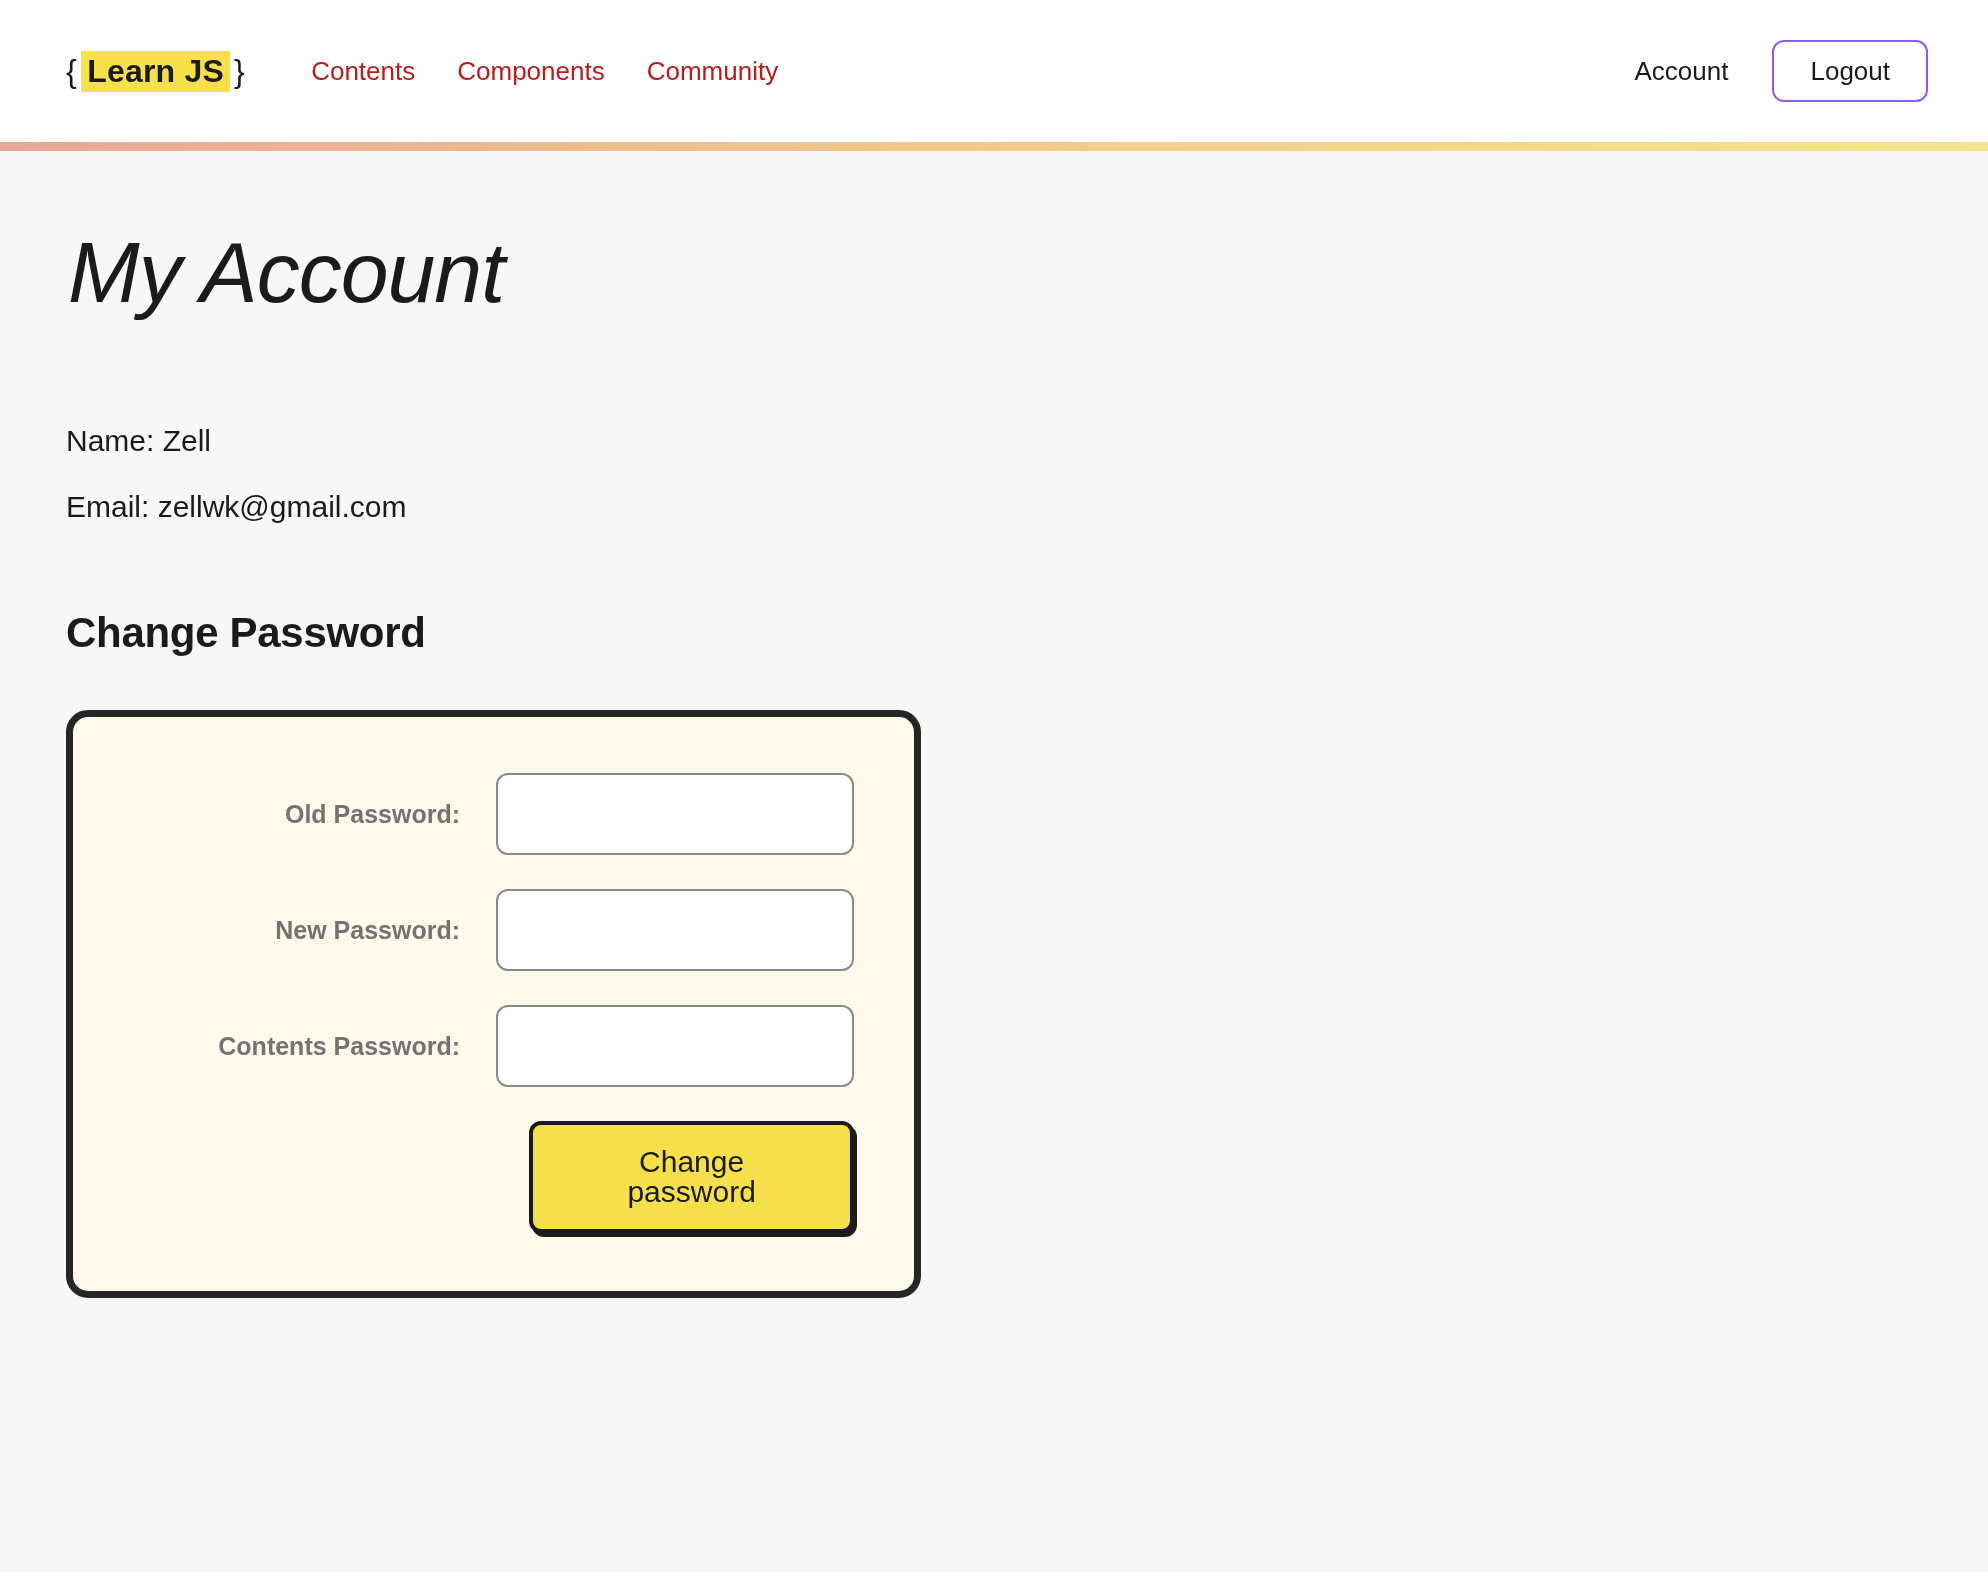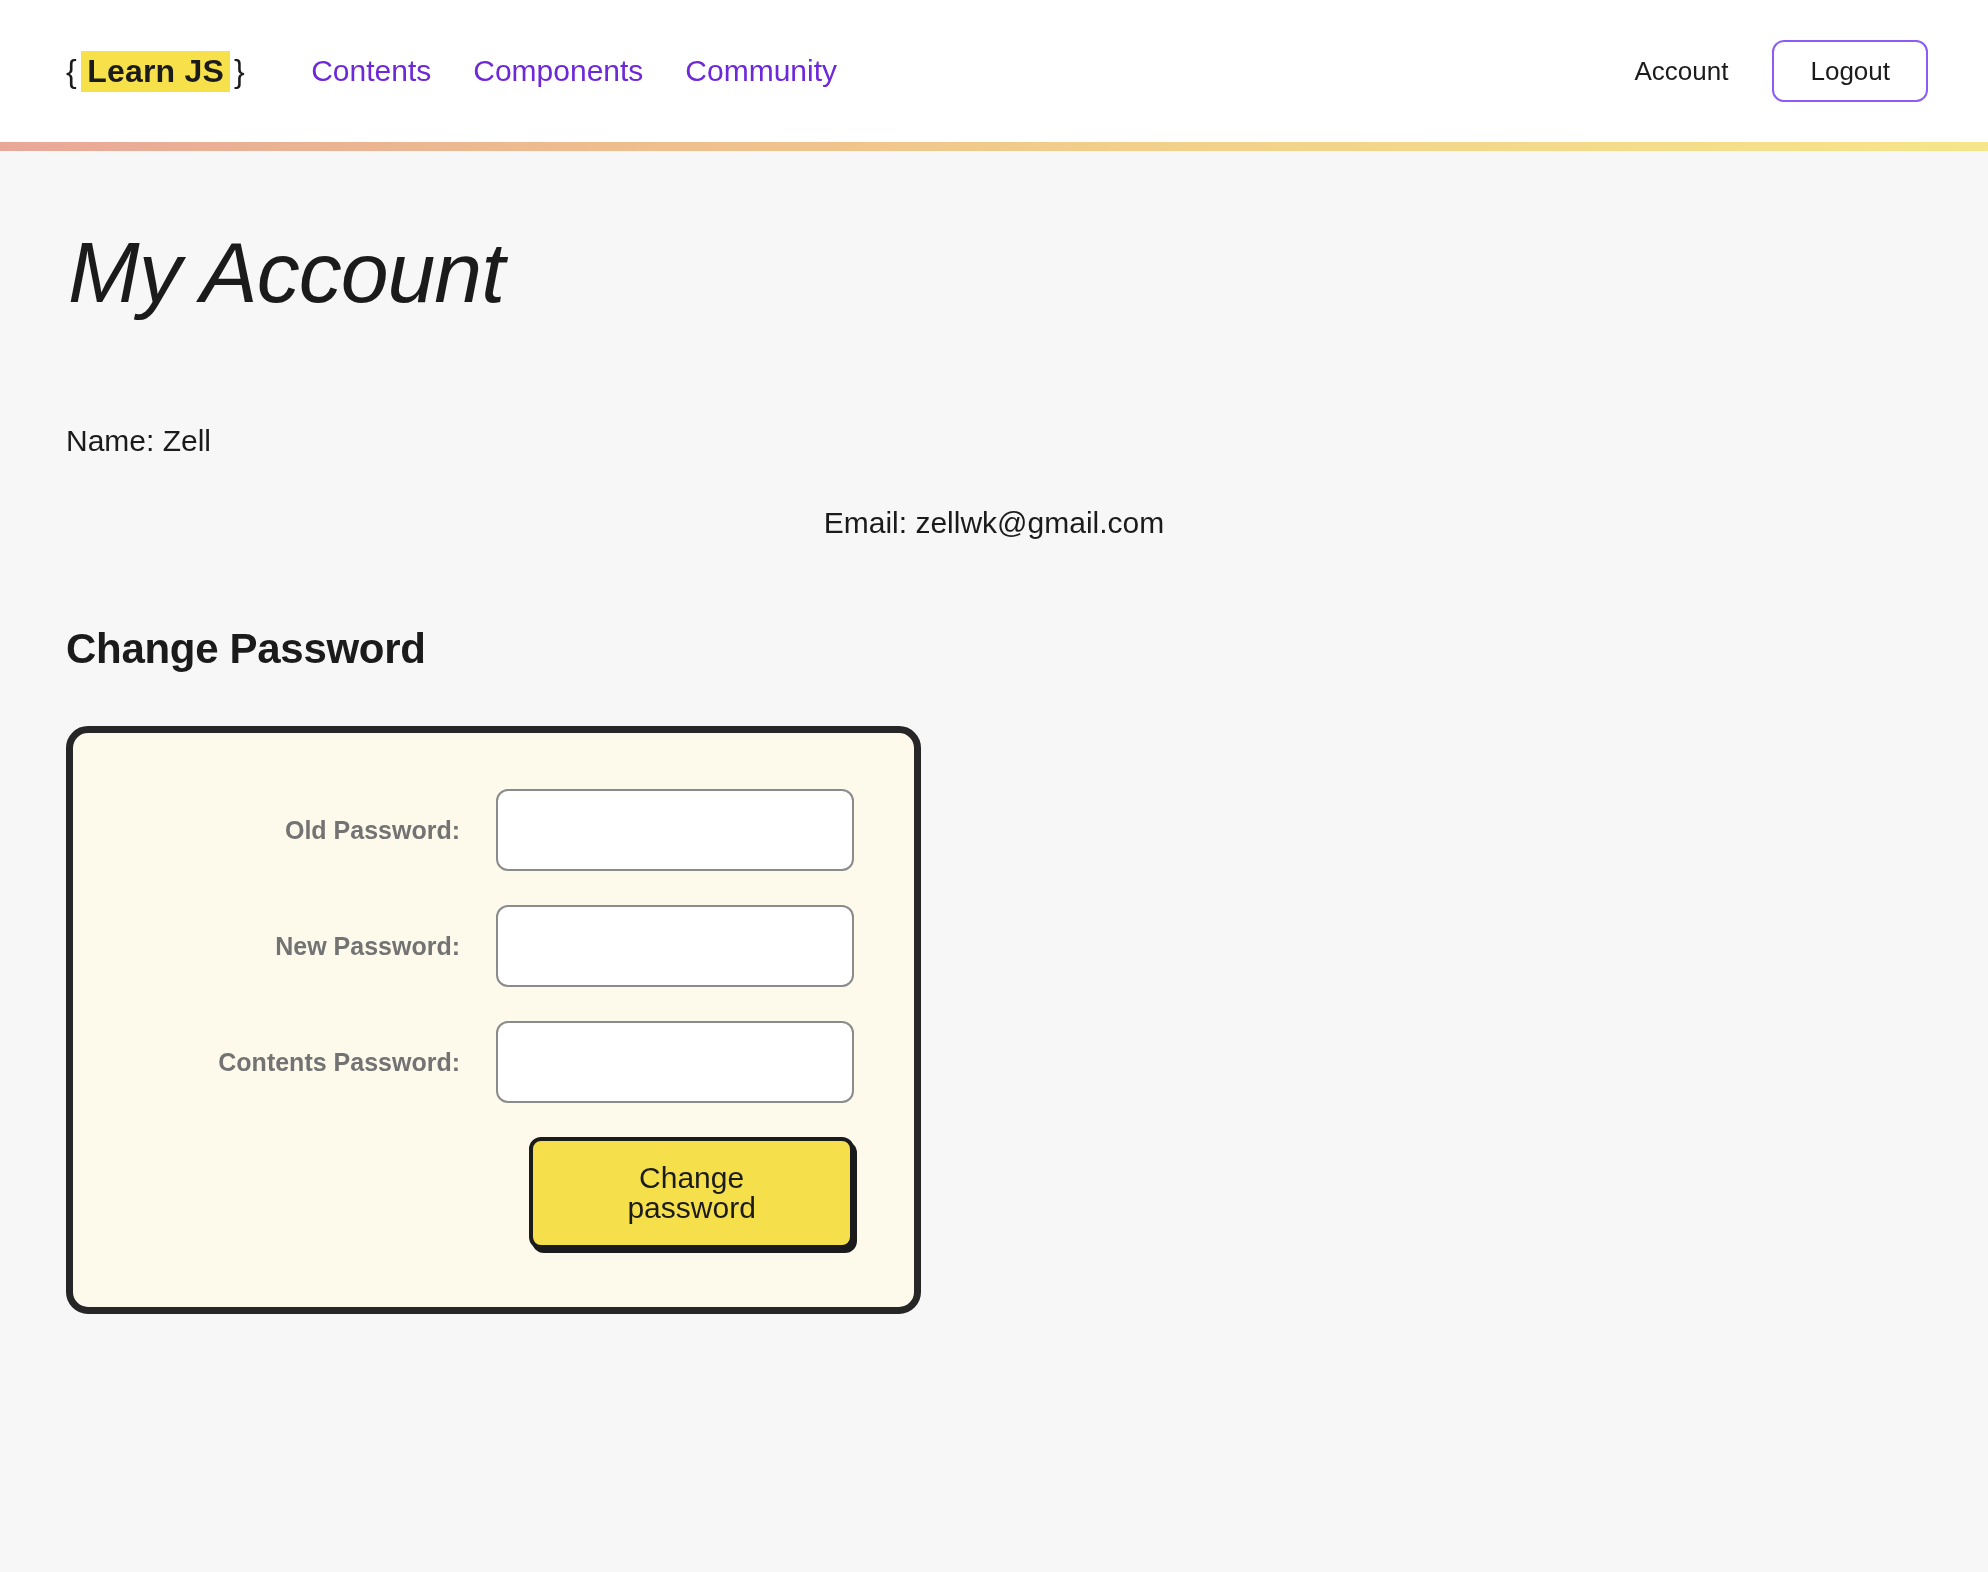--- a/index.html
+++ b/index.html
@@ -44,22 +44,22 @@
     font-size: 32px;
     letter-spacing: 0.2px;
   }
   .nav {
     display: flex;
     align-items: center;
     gap: 42px;
     margin-left: 30px;
   }
   .nav-link {
-    font-size: 30px;
-    color: #6d28d9;
+    font-size: 26px;
+    color: #b91c1c;
     text-decoration: none;
     cursor: pointer;
     white-space: nowrap;
   }
   .header-right {
     margin-left: auto;
     display: flex;
     align-items: center;
     gap: 44px;
   }
@@ -101,21 +101,21 @@
     line-height: 1;
     font-style: italic;
   }
   .info-line {
     font-size: 30px;
     margin: 0;
     line-height: 1;
     color: #1b1b1b;
   }
   .info-name { margin-top: 111px; }
-  .info-email { margin-top: 52px; text-align: center; }
+  .info-email { margin-top: 36px; }
 
   .section-title {
     font-size: 42px;
     font-weight: 700;
     margin: 90px 0 0 0;
     line-height: 1;
     letter-spacing: -0.3px;
   }
 
   

